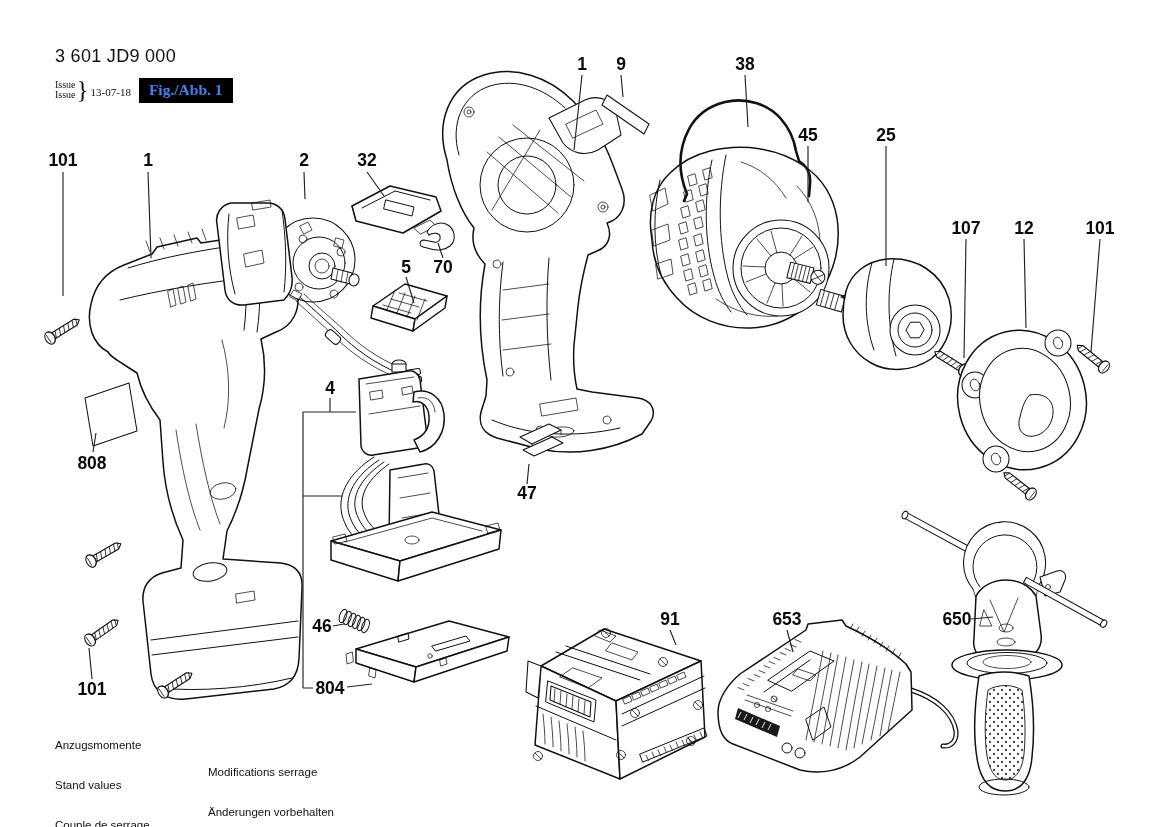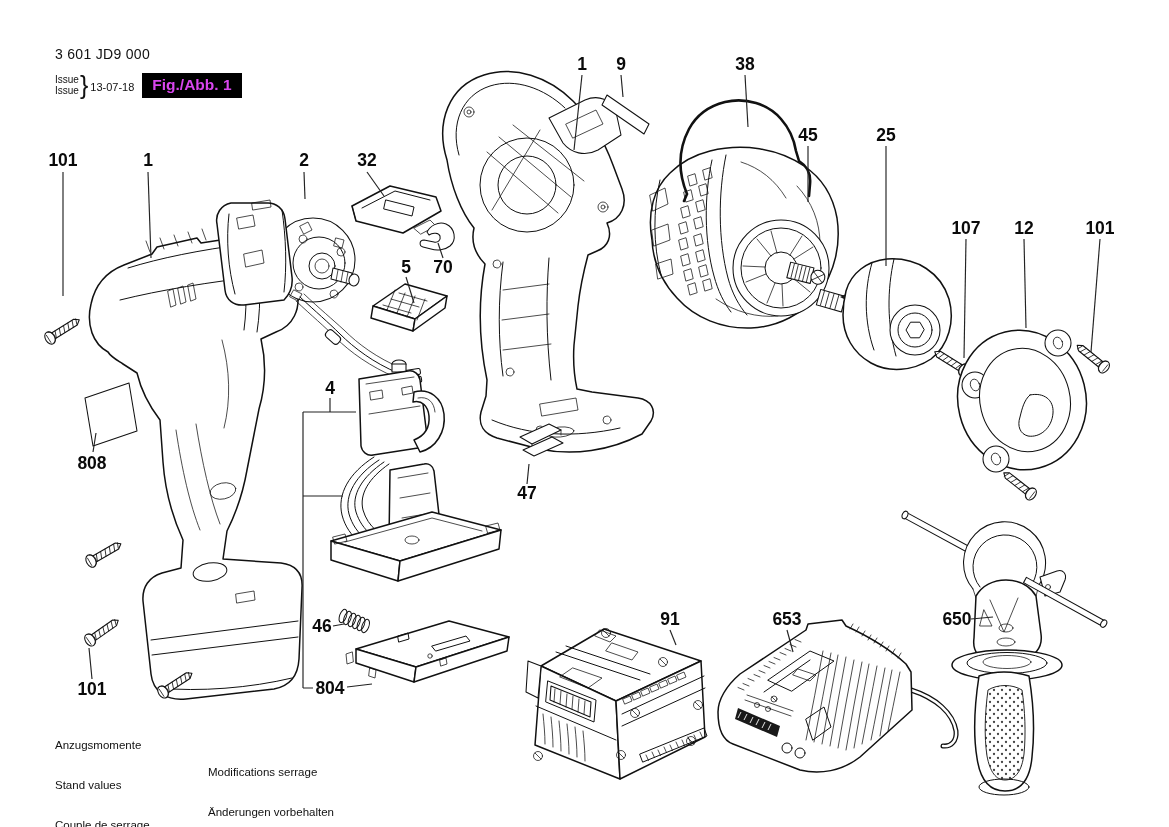--- a/index.html
+++ b/index.html
@@ -4,26 +4,26 @@
 <style>
   html,body { margin:0; padding:0; background:#e8e8e8; }
   .page {
     position:relative; width:1169px; height:827px; background:#ffffff;
     font-family:"Liberation Sans", sans-serif; color:#111; overflow:hidden;
   }
   .page svg { position:absolute; left:0; top:0; }
 
   
   .header { position:absolute; left:55px; top:46px; }
-  .part-number { font-size:14px; letter-spacing:.3px; margin-bottom:2px; }
-  .issue-row { display:flex; align-items:center; margin-top:9px; }
+  .part-number { font-size:18px; letter-spacing:.3px; margin-bottom:2px; }
+  .issue-row { display:flex; align-items:center; margin-top:9px;font-family:Liberation Serif, serif; }
   .issue-words { display:flex; flex-direction:column; font-size:10px; line-height:10.5px; }
   .brace { font-size:25px; font-weight:400; transform:scaleY(1.05); margin:0 2px 0 1px; }
   .date { font-size:11px; margin:3px 8px 0 0; }
-  .fig-box { background:#000; color:#d946ef; font-weight:bold; font-size:15.5px; padding:3px 10px 4px 10px; }
+  .fig-box { background:#000; color:#3b82f6; font-weight:bold; font-size:15.5px; padding:3px 10px 4px 10px; }
 
   
   .footer-left { position:absolute; left:55px; top:712px; font-size:11.5px; line-height:13.4px; white-space:pre; }
   .footer-right { position:absolute; left:208px; top:739px; font-size:11.5px; line-height:13.4px; white-space:pre; }
 
   
   .o  { fill:#fff; stroke:#111; stroke-width:1.5; stroke-linejoin:round; stroke-linecap:round; }
   .o2 { fill:#fff; stroke:#111; stroke-width:1.05; stroke-linejoin:round; stroke-linecap:round; }
   .d  { fill:none; stroke:#111; stroke-width:1; stroke-linejoin:round; stroke-linecap:round; }
   .t  { fill:none; stroke:#111; stroke-width:0.75; stroke-linejoin:round; stroke-linecap:round; }

